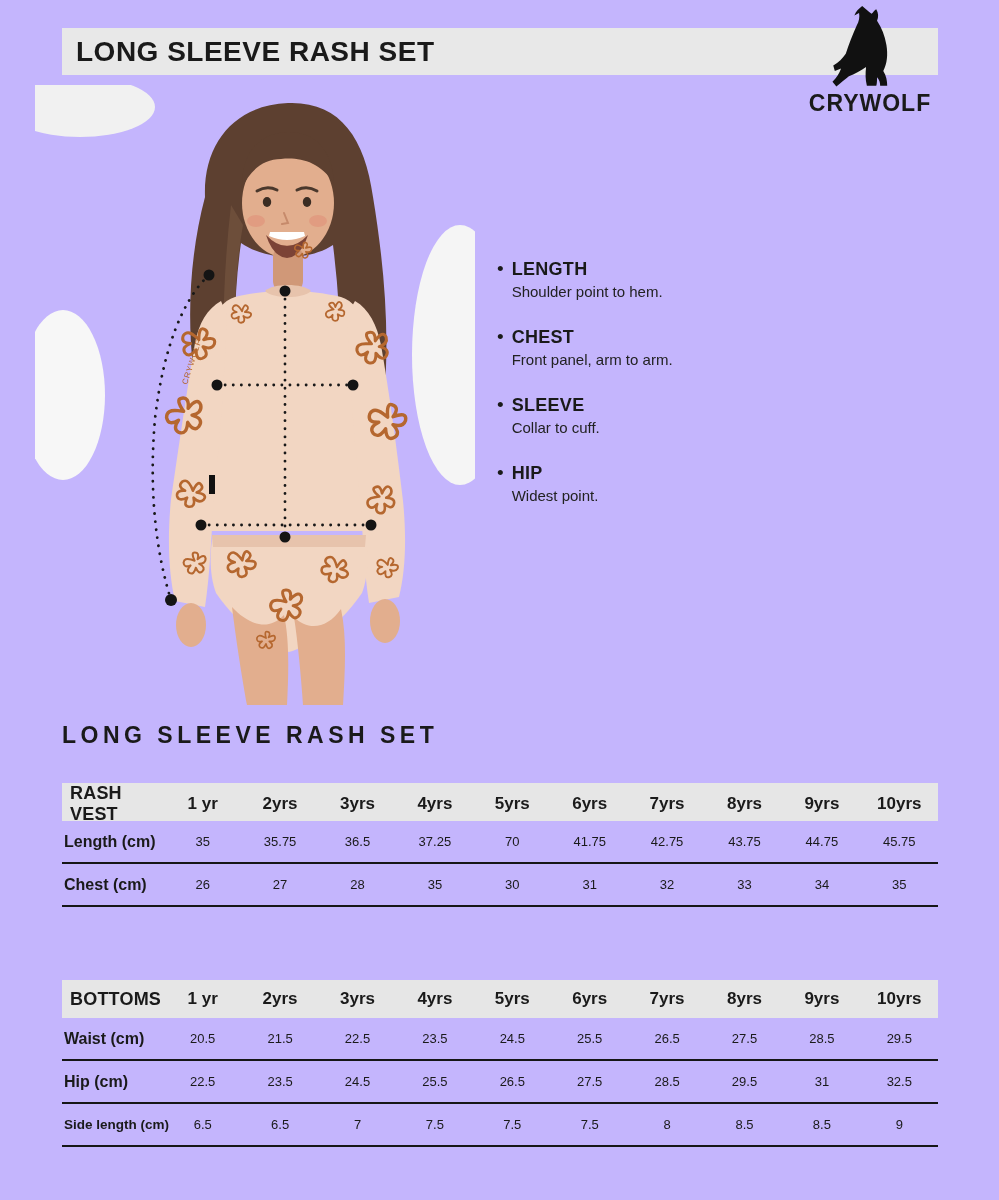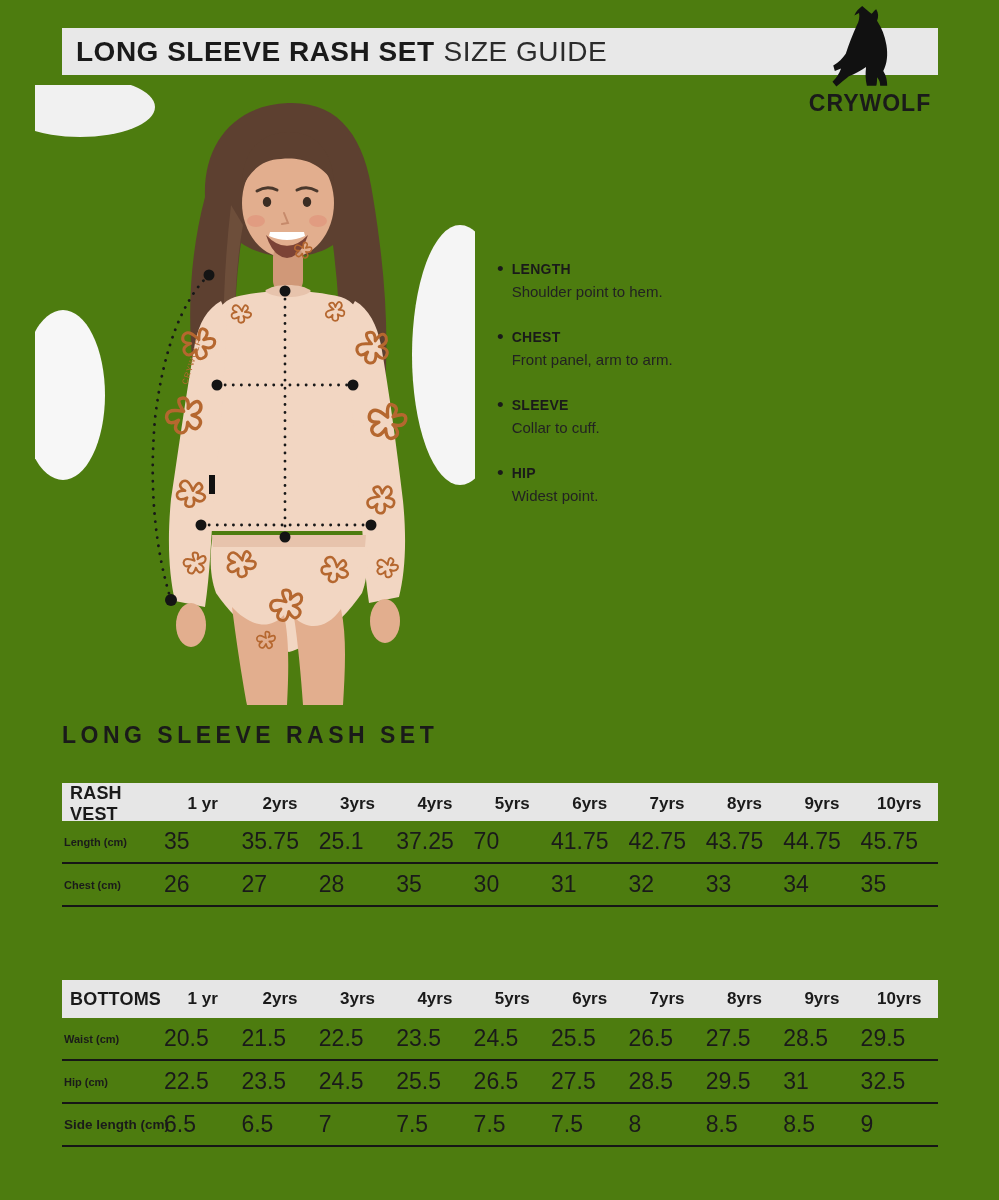--- a/index.html
+++ b/index.html
@@ -3,66 +3,65 @@
 <meta charset="utf-8">
 <style>
   :root{
     --bar:#e8e8e8; --thead:#e6e6e6; --ink:#1a1a1a; --rule:#161616;
     --rust:#b5672f; --pink:#f2d6c2; --pinkshade:#e7c3ac;
     --skin:#e2ae8e; --skinshade:#d09878; --hair:#5d4030; --hairhi:#7a5a43;
   }
   *{margin:0;padding:0;box-sizing:border-box;}
   html,body{background:#fff;}
   body{font-family:"Liberation Sans","DejaVu Sans",sans-serif;color:var(--ink);}
-  .page{position:relative;width:999px;height:1200px;background:#4d7c0f;overflow:hidden;}
+  .page{position:relative;width:999px;height:1200px;background:#c4b5fd;overflow:hidden;}
 
   
   .title-bar{position:absolute;left:62px;top:28px;width:876px;height:47px;background:var(--bar);
     display:flex;align-items:center;padding-left:14px;white-space:nowrap;}
   .title-bold{font-size:28px;font-weight:bold;letter-spacing:.5px;}
   .title-reg{font-size:28px;font-weight:normal;color:#2b2b2b;margin-left:9px;letter-spacing:.5px;}
   .brand{position:absolute;left:802px;top:6px;width:136px;text-align:center;}
   .brand svg{display:block;margin:0 auto;}
   .brand-name{font-size:23px;font-weight:bold;letter-spacing:1px;margin-top:-2px;}
 
   
   .photo{position:absolute;left:35px;top:85px;}
   .legend{position:absolute;left:497px;top:258px;list-style:none;}
   .lg-item{display:flex;margin-bottom:22px;}
   .lg-bullet{font-size:19px;line-height:22px;margin-right:8px;}
-  .lg-label{font-size:14px;font-weight:bold;line-height:22px;letter-spacing:.3px;}
+  .lg-label{font-size:18px;font-weight:bold;line-height:22px;letter-spacing:.3px;}
   .lg-desc{font-size:15px;line-height:24px;color:#222;}
 
   
   .intro{position:absolute;left:62px;top:722px;}
   .intro h2{font-size:23px;font-weight:bold;letter-spacing:4.5px;line-height:26px;}
   .intro p{font-size:16.5px;line-height:22px;margin-top:6px;color:#222;}
 
   
   .size-table{position:absolute;left:62px;width:876px;}
   #table-0{top:783px;}
   #table-1{top:980px;}
   .t-head,.t-row{display:grid;grid-template-columns:102px repeat(10,1fr);align-items:center;}
   .t-head{height:38px;background:var(--thead);}
   .t-row{height:43px;border-bottom:2.5px solid var(--rule);}
   .size-table.first .t-row.last{border-bottom:1.5px solid #7d7d7d;}
   .t-name{font-size:18px;font-weight:bold;padding-left:8px;letter-spacing:.2px;}
   .t-col{font-size:17px;font-weight:bold;text-align:center;}
-  .t-label{font-size:11px;font-weight:bold;padding-left:2px;white-space:nowrap;}
+  .t-label{font-size:16px;font-weight:bold;padding-left:2px;white-space:nowrap;}
   .t-label.compact{font-size:13.5px;}
-  .t-val{font-size:23px;text-align:left;}
+  .t-val{font-size:13px;text-align:center;}
 </style>
 </head>
 <body>
 
 <div class="page">
 
   <div class="title-bar">
     <span class="title-bold">LONG SLEEVE RASH SET</span>
-    <span class="title-reg">SIZE GUIDE</span>
   </div>
 
   <div class="brand">
     <svg width="82" height="86" viewBox="0 0 100 110">
       <path fill="#111" d="M40,0 C44,3 48,7 52,10 C54,8 56,5 58,4 C61,9 61,14 59,19
         C65,28 69,38 71,50 C73,62 72,74 67,83 C71,89 72,96 72,102 L63,102
         C63,98 62,94 59,91 C59,95 59,99 58,102 L46,102 C44,94 44,86 45,78
         C38,83 30,87 23,90 C18,94 12,99 7,103 L2,97 C7,92 11,86 13,80 L5,83 L3,76
         C10,72 15,67 19,61 C23,49 28,36 33,25 C36,20 37,14 36,9 L30,12 C32,7 36,3 40,0 Z"></path>
     </svg>
@@ -210,21 +209,21 @@
           <span class="t-col">6yrs</span>
           <span class="t-col">7yrs</span>
           <span class="t-col">8yrs</span>
           <span class="t-col">9yrs</span>
           <span class="t-col">10yrs</span>
         </div>
         <div class="t-row">
           <span class="t-label">Length (cm)</span>
           <span class="t-val">35</span>
           <span class="t-val">35.75</span>
-          <span class="t-val">25.1</span>
+          <span class="t-val">36.5</span>
           <span class="t-val">37.25</span>
           <span class="t-val">70</span>
           <span class="t-val">41.75</span>
           <span class="t-val">42.75</span>
           <span class="t-val">43.75</span>
           <span class="t-val">44.75</span>
           <span class="t-val">45.75</span>
         </div>
         <div class="t-row">
           <span class="t-label">Chest (cm)</span>

